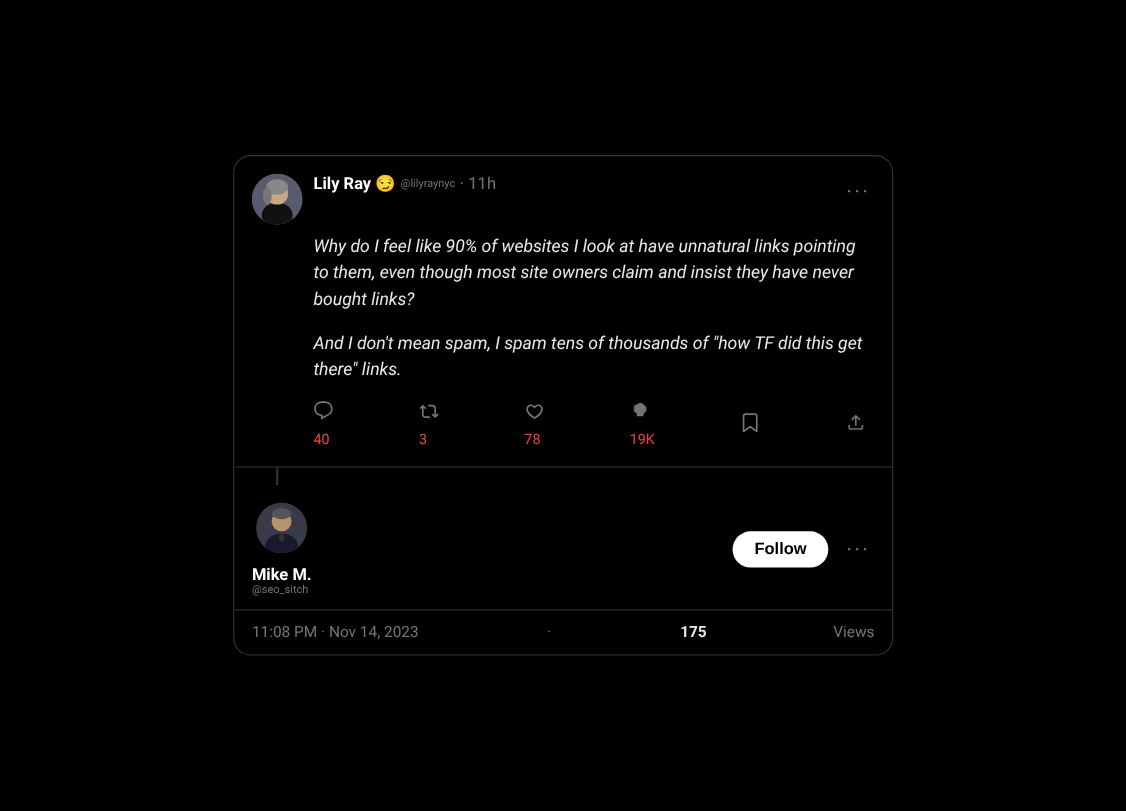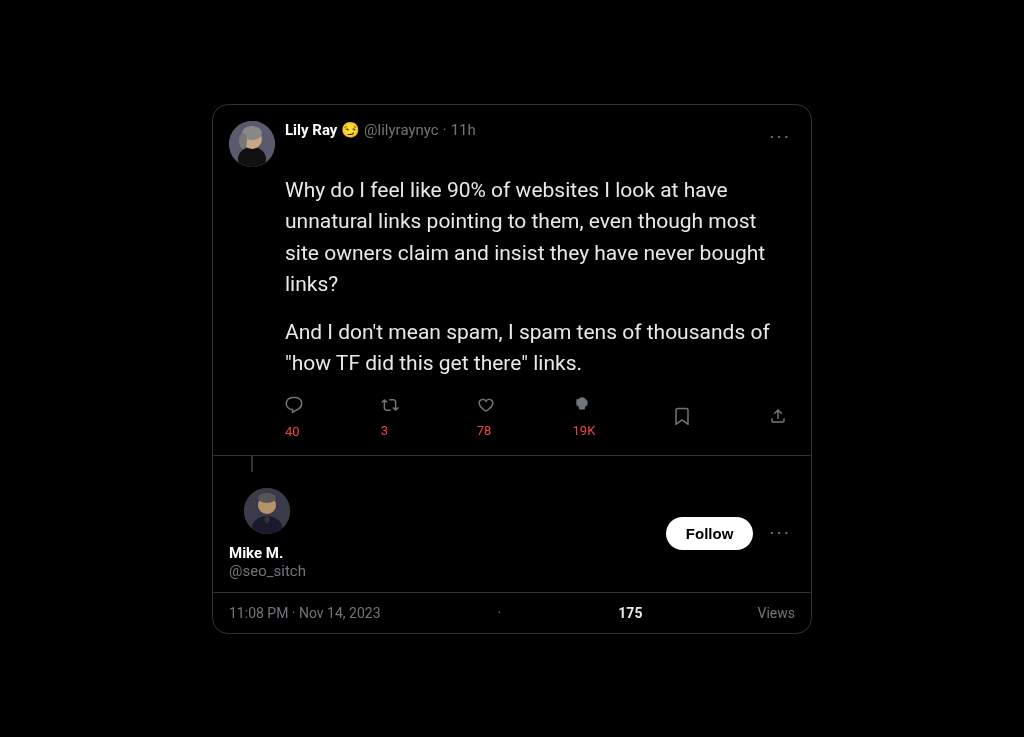--- a/index.html
+++ b/index.html
@@ -87,42 +87,43 @@
       font-size: 15px;
       color: #fff;
     }
 
     .emoji {
       font-size: 15px;
     }
 
     .user-handle {
       color: #71767b;
-      font-size: 15px;
+      font-size: 10px;
     }
 
     .tweet-time {
       color: #71767b;
       font-size: 15px;
     }
 
     .more-icon {
       color: #71767b;
       font-size: 20px;
       cursor: pointer;
       padding: 4px;
       letter-spacing: 2px;
     }
 
     .tweet-body {
-      font-size: 21px;
+      font-size: 16px;
       line-height: 1.5;
       color: #e7e9ea;
       margin-left: 56px;
       margin-bottom: 12px;
+      font-style: italic;
     }
 
     .tweet-actions {
       display: flex;
       align-items: center;
       justify-content: space-between;
       margin-left: 48px;
       margin-top: 8px;
     }
 

